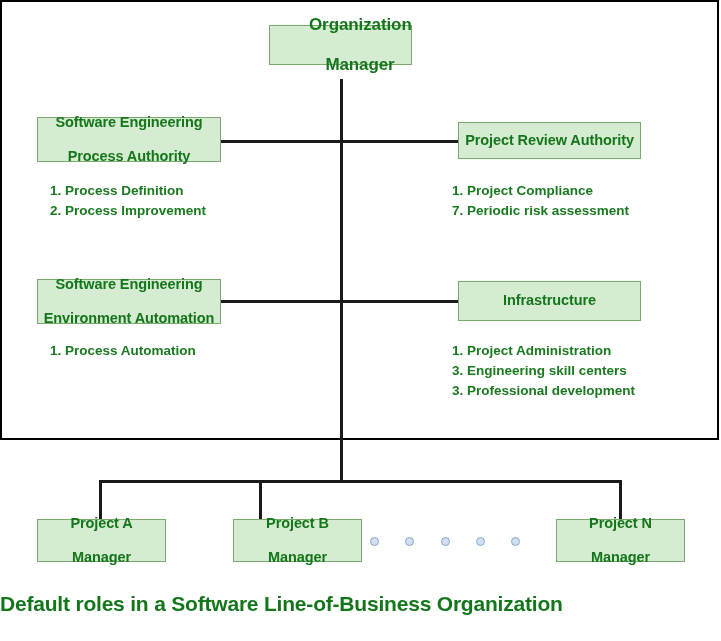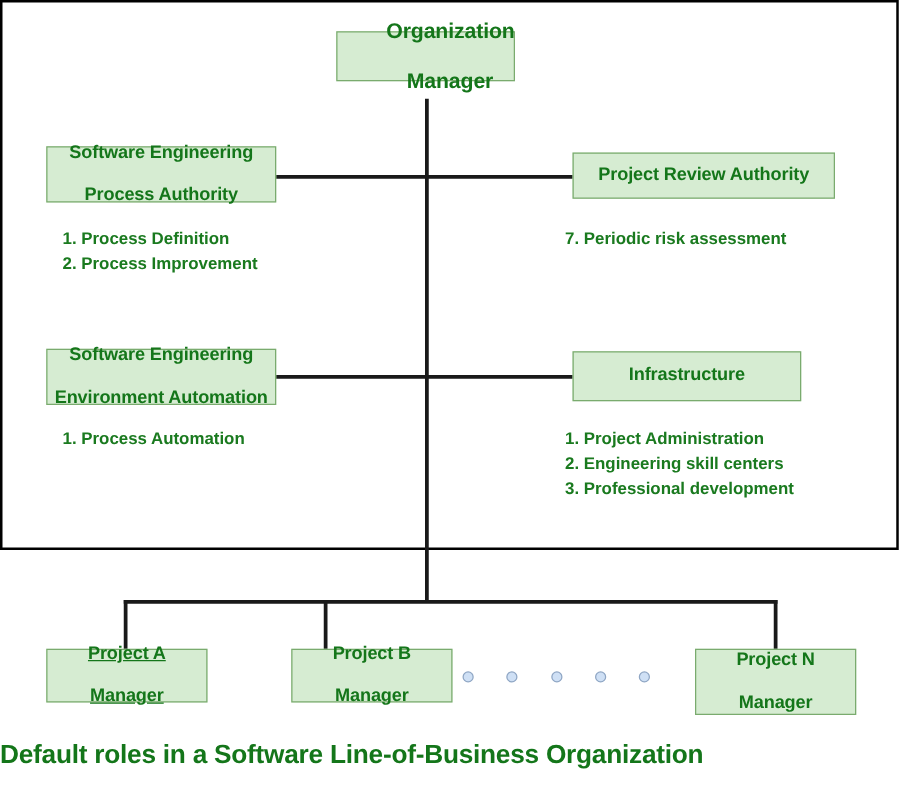--- a/index.html
+++ b/index.html
@@ -48,44 +48,43 @@
   #node-org-manager {
     left: 269px; top: 25px; width: 143px; height: 40px;
     font-size: 17px;
     padding-left: 39px;
   }
   #node-sepa {
     left: 37px; top: 117px; width: 184px; height: 45px;
     font-size: 14.5px;
   }
   #node-pra {
-    left: 458px; top: 122px; width: 210px; height: 37px;
+    left: 458px; top: 122px; width: 183px; height: 37px;
     font-size: 14.5px;
     align-items: center;
   }
   #node-seea {
     left: 37px; top: 279px; width: 184px; height: 45px;
     font-size: 14.5px;
   }
   #node-infra {
     left: 458px; top: 281px; width: 183px; height: 40px;
     font-size: 14.5px;
   }
   #node-proj-a {
     left: 37px; top: 519px; width: 129px; height: 43px;
     font-size: 14.5px;
-    text-decoration: underline;
   }
   #node-proj-b {
     left: 197px; top: 519px; width: 129px; height: 43px;
     font-size: 14.5px;
     margin-left: 36px;
   }
   #node-proj-n {
-    left: 556px; top: 519px; width: 129px; height: 53px;
+    left: 556px; top: 519px; width: 129px; height: 43px;
     font-size: 14.5px;
   }
 
   
   .bullets {
     position: absolute;
     color: #1a7a1f;
     font-weight: bold;
     font-size: 13.5px;
     line-height: 20px;
@@ -179,39 +178,40 @@
   </div>
   <div class="bullets" id="bullets-sepa">
     <div>1. Process Definition</div>
     <div>2. Process Improvement</div>
   </div>
 
   <div class="node" id="node-pra">
     <span>Project Review Authority</span>
   </div>
   <div class="bullets" id="bullets-pra">
+    <div>1. Project Compliance</div>
     <div>7. Periodic risk assessment</div>
   </div>
 
   <div class="node" id="node-seea">
     <span>
       <span>Software Engineering</span><br>
       <span>Environment Automation</span>
     </span>
   </div>
   <div class="bullets" id="bullets-seea">
     <div>1. Process Automation</div>
   </div>
 
   <div class="node" id="node-infra">
     <span>Infrastructure</span>
   </div>
   <div class="bullets" id="bullets-infra">
     <div>1. Project Administration</div>
-    <div>2. Engineering skill centers</div>
+    <div>3. Engineering skill centers</div>
     <div>3. Professional development</div>
   </div>
 
   <div class="node" id="node-proj-a">
     <span>
       <span>Project A</span><br>
       <span>Manager</span>
     </span>
   </div>
   <div class="node" id="node-proj-b">

